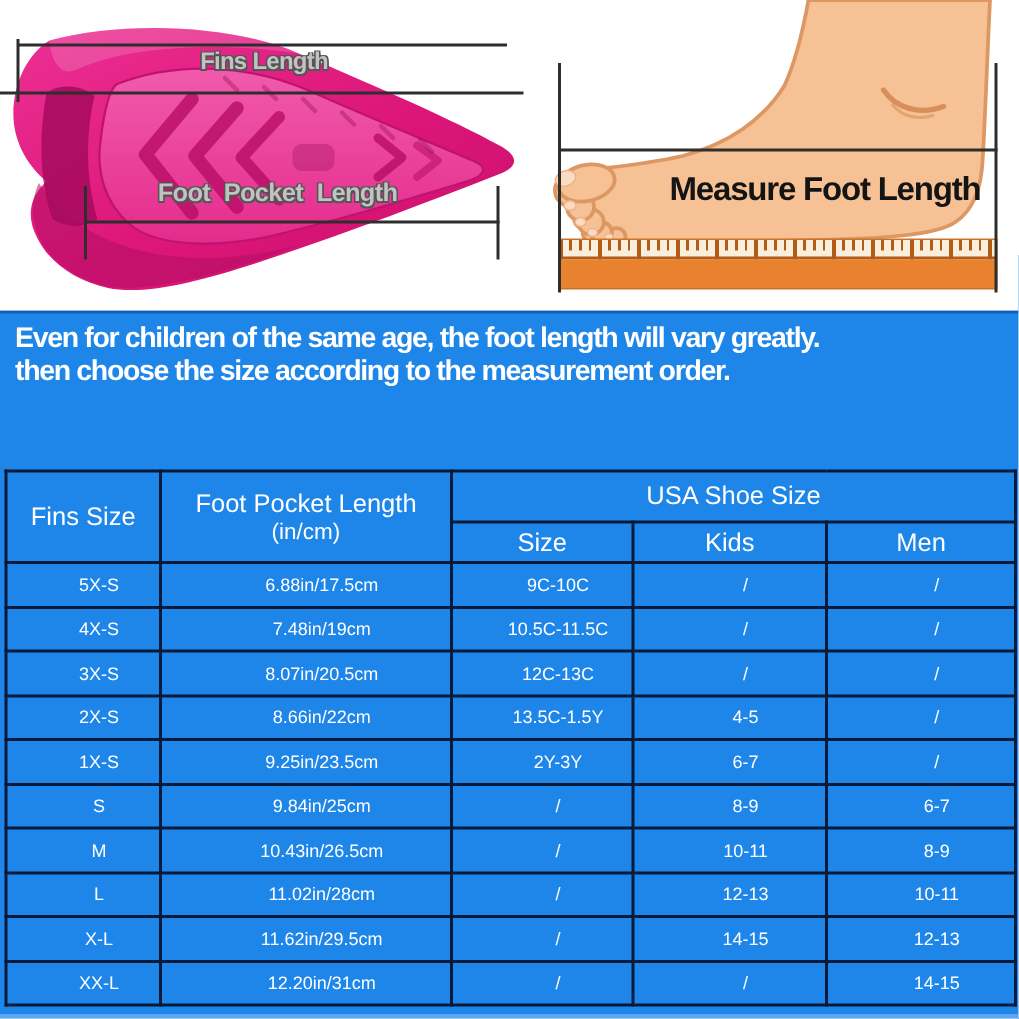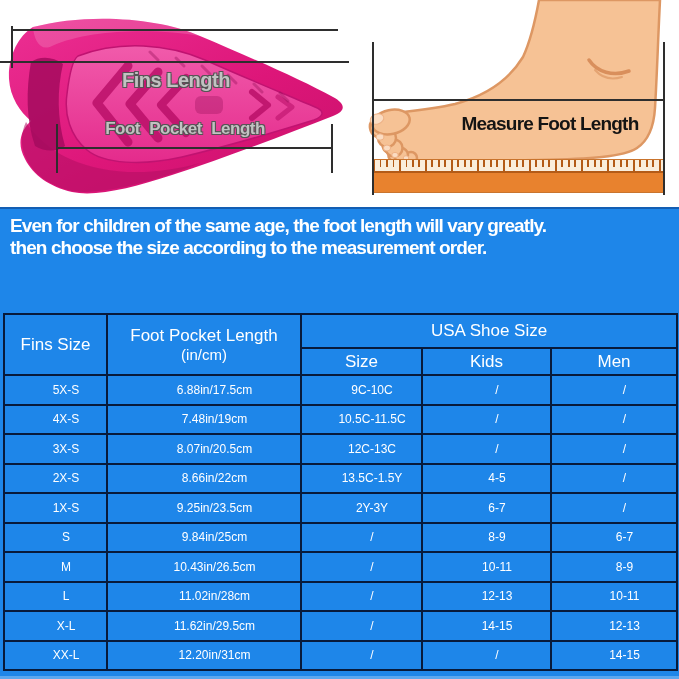--- a/index.html
+++ b/index.html
@@ -8,21 +8,21 @@
 
   
   .top-section{position:absolute;left:0;top:0;width:679px;height:207px;background:#fff;}
   .fin-wrap{position:absolute;left:0;top:0;width:349px;height:207px;}
   .foot-wrap{position:absolute;left:339px;top:0;width:340px;height:207px;}
 
   .dim-line{position:absolute;background:#2e2e2e;}
   .dim-label{position:absolute;font-weight:bold;color:#c2c2c2;white-space:nowrap;text-align:center;
              text-shadow:-1px -1px 0 #555,1px -1px 0 #555,-1px 1px 0 #555,1px 1px 0 #555;}
   .measure-label{position:absolute;font-weight:bold;color:#141414;white-space:nowrap;text-align:center;
-                 font-size:19px;letter-spacing:-0.8px;}
+                 font-size:22px;letter-spacing:-0.8px;}
 
   
   .ruler{position:absolute;left:372px;top:159px;width:293px;height:34px;border:1px solid #c9742d;box-sizing:border-box;}
   .ruler-ticks{height:13px;background-color:#faeedc;
     background-image:
       repeating-linear-gradient(90deg,#b35b17 0 1.8px,transparent 1.8px 6.5px),
       repeating-linear-gradient(90deg,#b35b17 0 2.2px,transparent 2.2px 26px);
     background-size:auto 7px,auto 13px;background-repeat:repeat-x;background-position:0 0;
     border-bottom:2px solid #b35b17;box-sizing:border-box;}
   .ruler-band{height:19px;background:#e8822e;}
@@ -100,21 +100,21 @@
           <path d="M 228 75 l 8 8"></path>
             <path d="M 254 84 l 8 8"></path>
             <path d="M 280 93 l 8 8"></path>
         </g>
         <rect x="195" y="96" width="28" height="18" rx="6" fill="#8f0a52" opacity="0.3"></rect>
       </svg>
       
       <div class="dim-line" style="left:12px;top:29px;width:326px;height:2px;"></div>
       <div class="dim-line" style="left:11px;top:26px;width:2px;height:42px;"></div>
       <div class="dim-line" style="left:0;top:61px;width:349px;height:2px;"></div>
-      <div class="dim-label" style="left:106px;top:33px;width:140px;font-size:20px;letter-spacing:-0.5px;margin-top:36px;">Fins Length</div>
+      <div class="dim-label" style="left:106px;top:33px;width:140px;font-size:16px;letter-spacing:-0.5px;">Fins Length</div>
       <div class="dim-line" style="left:56px;top:147px;width:277px;height:2px;"></div>
       <div class="dim-line" style="left:56px;top:124px;width:2px;height:49px;"></div>
       <div class="dim-line" style="left:331px;top:124px;width:2px;height:49px;"></div>
       <div class="dim-label" style="left:85px;top:119px;width:200px;font-size:17px;letter-spacing:-0.5px;word-spacing:5px;">Foot Pocket Length</div>
     </div>
 
     <div class="foot-wrap">
       <svg width="340" height="207" viewBox="0 0 340 207">
         <g stroke="#dd9763" stroke-width="2.5" fill="#f6c295">
 

